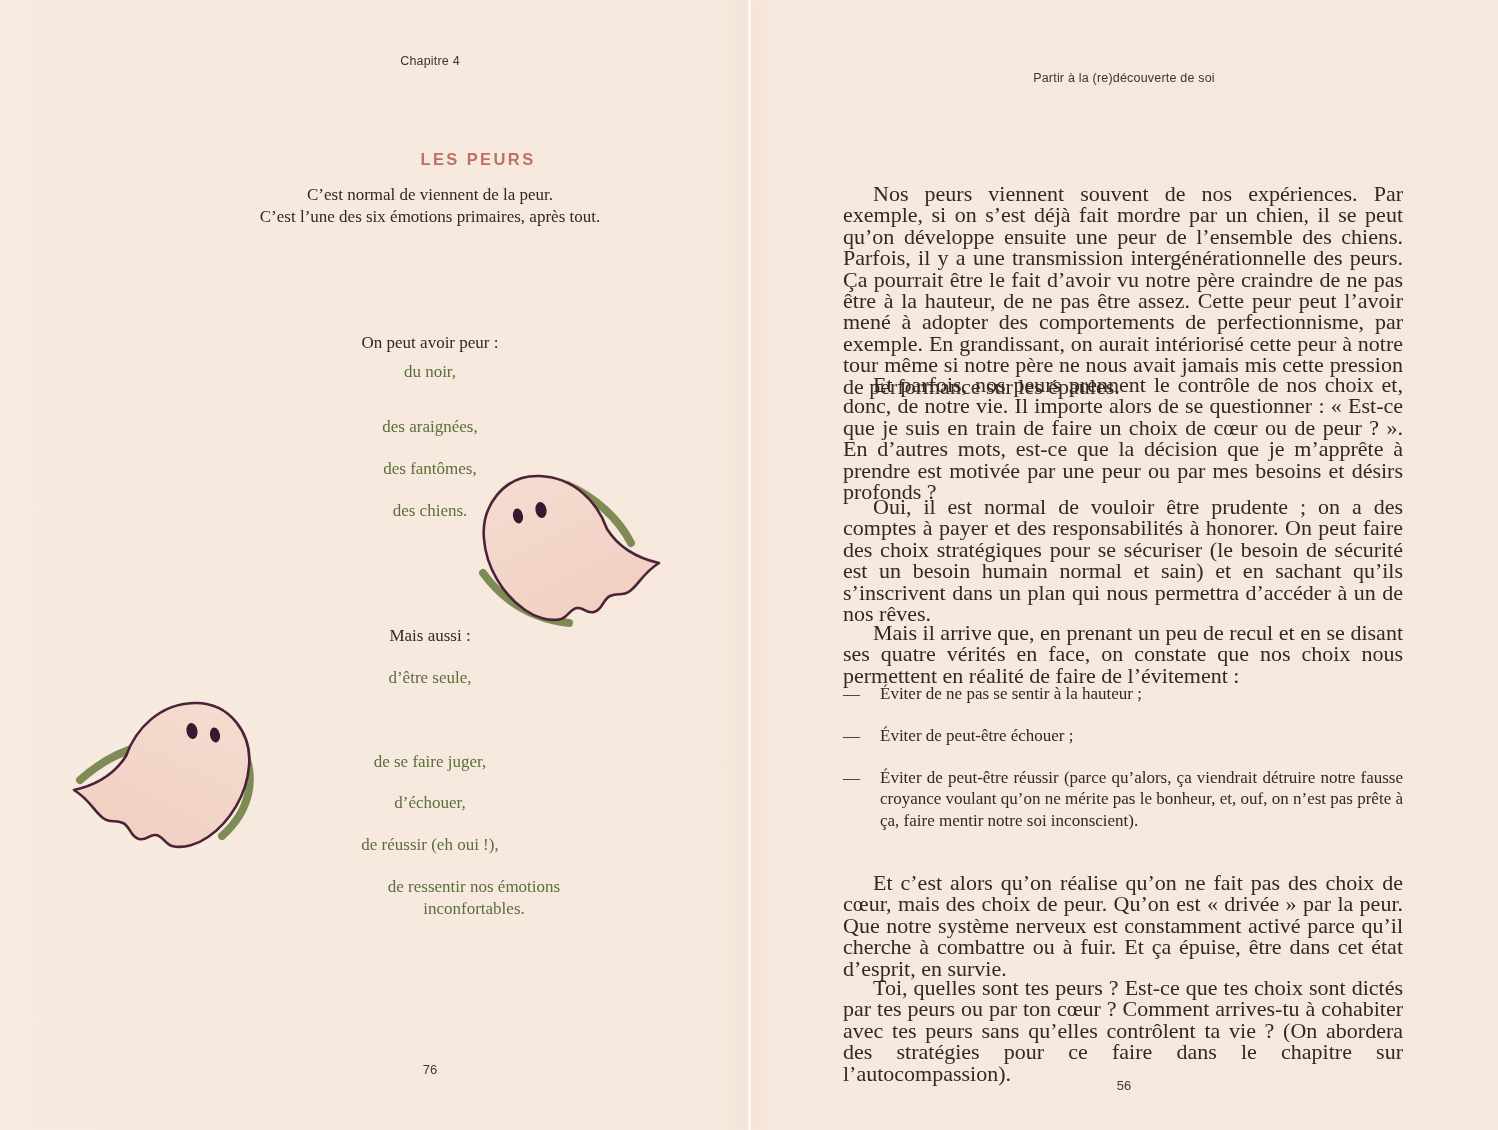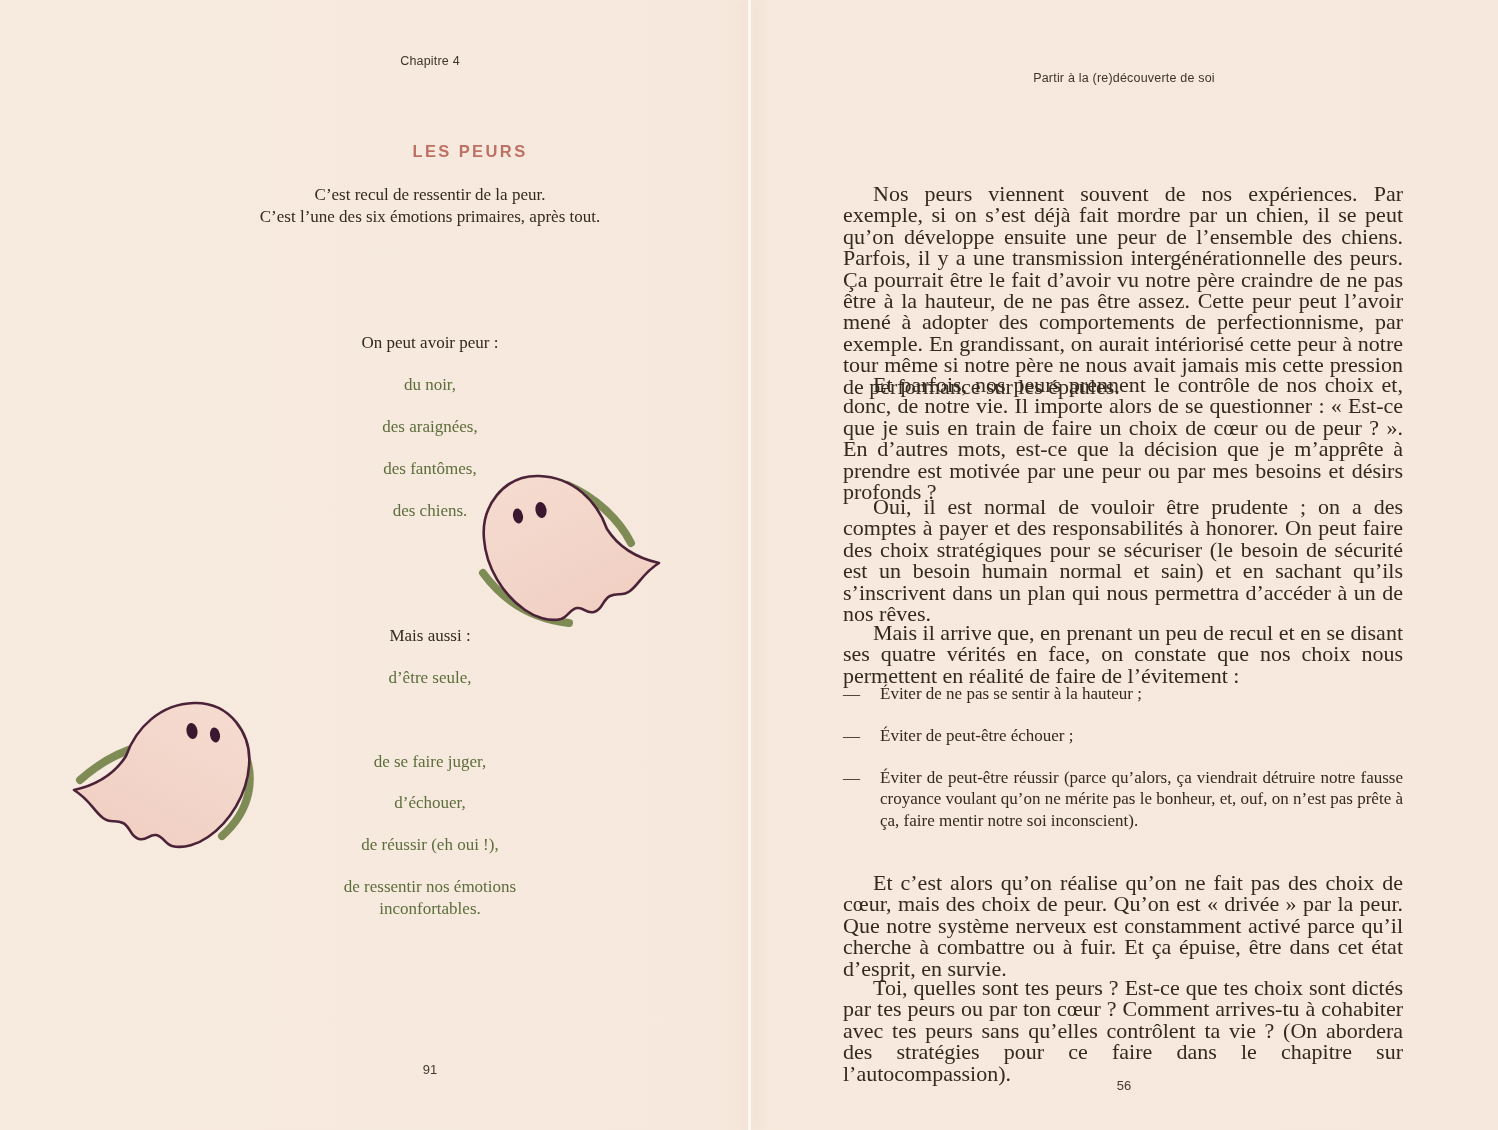--- a/index.html
+++ b/index.html
@@ -13,29 +13,29 @@
     background:linear-gradient(90deg,#f7eade 0%,#f6e8dc 48%,#f5e6d9 50%,#f7e9dd 52%,#f6e8dc 100%);}
   .page{position:absolute;top:0;height:1130px;}
   .page.left{left:0;width:860px;}
   .page.right{left:750px;width:748px;margin-top:16px;}
   .gutter{position:absolute;top:0;left:748px;width:3px;height:1130px;
     background:rgba(255,250,243,0.85);
     box-shadow:-7px 0 10px rgba(80,50,25,0.045), 7px 0 10px rgba(80,50,25,0.035);}
   .running-head{position:absolute;width:100%;text-align:center;
     font-family:"Liberation Sans", sans-serif;font-size:12.5px;
     letter-spacing:0.2px;color:#3d342b;}
-  .title{position:absolute;top:138px;width:100%;text-align:center;margin:4px;
+  .title{position:absolute;top:138px;width:100%;text-align:center;margin:12px;
     font-family:"Liberation Sans", sans-serif;font-size:16.5px;font-weight:bold;
     letter-spacing:2.4px;color:#bd7164;padding-left:36px;}
   .subtitle{position:absolute;top:184px;width:100%;text-align:center;
     font-size:17px;line-height:21.5px;color:#33291e;}
   .cline{position:absolute;width:100%;text-align:center;font-size:17px;line-height:21.5px;}
   .intro{color:#33291e;}
   .green{color:#5c6d3b;}
-  .wrapitem{left:0;right:8px;}
+  .wrapitem{left:0;right:8px;padding-left:44px;}
   .wrapitem .inner{width:230px;margin:0 auto;}
   .folio{position:absolute;top:1062px;width:100%;text-align:center;
     font-family:"Liberation Sans", sans-serif;font-size:13px;color:#453a2e;}
   .para{position:absolute;left:93px;width:560px;text-align:justify;
     font-size:22px;line-height:21.4px;text-indent:30px;color:#33291e;}
   .bullet{position:absolute;left:93px;width:560px;display:flex;
     font-size:17px;line-height:21.4px;color:#33291e;}
   .bullet .dash{width:37px;flex:none;}
   .bullet .btext{flex:1;text-align:justify;}
   .ghost{position:absolute;}
@@ -45,26 +45,26 @@
 <body>
 
 <div class="spread">
 
   <section class="page left">
     <div class="running-head" style="top:54px">Chapitre 4</div>
 
     <h1 class="title">LES PEURS</h1>
 
     <div class="subtitle">
-      <div>C’est recul de ressentir de la peur.</div>
+      <div>C’est normal de viennent de la peur.</div>
       <div>C’est l’une des six émotions primaires, après tout.</div>
     </div>
 
     <div class="cline intro" style="top:332px">On peut avoir peur :</div>
-    <div class="cline green" style="top:374px">du noir,</div>
+    <div class="cline green" style="top:361px">du noir,</div>
     <div class="cline green" style="top:416px">des araignées,</div>
     <div class="cline green" style="top:458px">des fantômes,</div>
     <div class="cline intro" style="top:625px">Mais aussi :</div>
 
     <div class="cline green" style="top:500px">des chiens.</div>
     <div class="cline green" style="top:667px">d’être seule,</div>
     <div class="cline green" style="top:751px">de se faire juger,</div>
     <div class="cline green" style="top:792px">d’échouer,</div>
     <div class="cline green" style="top:834px">de réussir (eh oui !),</div>
     <div class="cline green wrapitem" style="top:876px">
@@ -104,21 +104,21 @@
           <path d="M 186 100 C 168 96, 148 88, 134 66 C 124 38, 100 14, 66 13 C 30 12, 8 44, 11 76
                    C 13 104, 30 132, 52 147 C 62 154, 76 159, 88 156 C 95 154, 97 146, 104 145
                    C 111 144, 113 151, 121 149 C 130 147, 129 137, 137 133 C 145 129, 149 134, 157 128
                    C 167 120, 170 110, 186 100 Z" fill="url(#gfill2)" stroke="#4b2238" stroke-width="2.6" stroke-linejoin="round"></path>
           <ellipse cx="45" cy="45" rx="5" ry="7.5" fill="#3c1830" transform="rotate(10 45 45)"></ellipse>
           <ellipse cx="68" cy="41" rx="5.5" ry="8" fill="#3c1830" transform="rotate(10 68 41)"></ellipse>
         </g>
       </svg>
     </div>
 
-    <div class="folio">91</div>
+    <div class="folio">76</div>
   </section>
 
   <div class="gutter"></div>
 
   <section class="page right">
     <div class="running-head" style="top:55px">Partir à la (re)découverte de soi</div>
 
     <p class="para" style="top:145px">Nos peurs viennent souvent de nos expériences. Par exemple, si on s’est déjà fait mordre par un chien, il se peut qu’on développe ensuite une peur de l’ensemble des chiens. Parfois, il y a une transmission intergénérationnelle des peurs. Ça pourrait être le fait d’avoir vu notre père craindre de ne pas être à la hauteur, de ne pas être assez. Cette peur peut l’avoir mené à adopter des comportements de perfectionnisme, par exemple. En grandissant, on aurait intériorisé cette peur à notre tour même si notre père ne nous avait jamais mis cette pression de performance sur les épaules.</p>
     <p class="para" style="top:336px">Et parfois, nos peurs prennent le contrôle de nos choix et, donc, de notre vie. Il importe alors de se questionner : « Est-ce que je suis en train de faire un choix de cœur ou de peur ? ». En d’autres mots, est-ce que la décision que je m’apprête à prendre est motivée par une peur ou par mes besoins et désirs profonds ?</p>
     <p class="para" style="top:458px">Oui, il est normal de vouloir être prudente ; on a des comptes à payer et des responsabilités à honorer. On peut faire des choix stratégiques pour se sécuriser (le besoin de sécurité est un besoin humain normal et sain) et en sachant qu’ils s’inscrivent dans un plan qui nous permettra d’accéder à un de nos rêves.</p>

